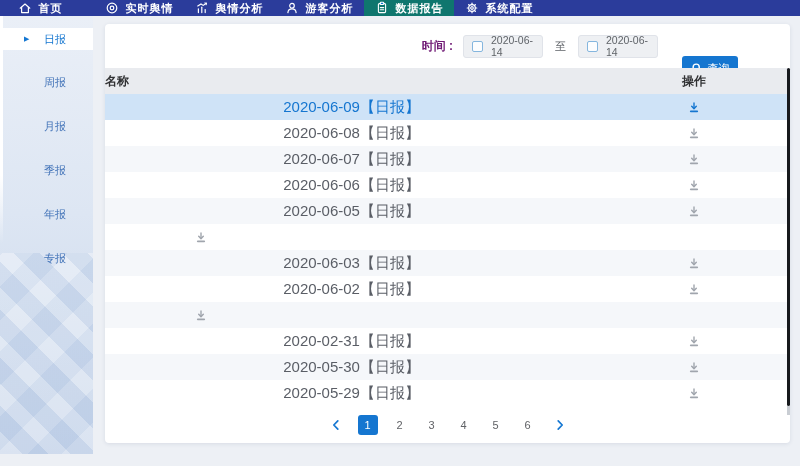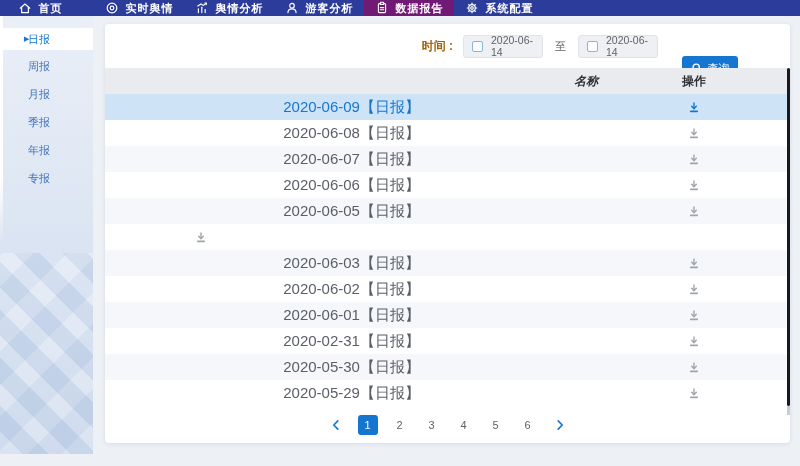--- a/index.html
+++ b/index.html
@@ -6,68 +6,68 @@
   html,body { width:800px; height:466px; overflow:hidden;
     font-family:"Liberation Sans","DejaVu Sans",sans-serif; }
   .app { width:800px; height:466px; position:relative; background:#edf0f5; }
 
   
   .navbar { height:16px; background:#2b3c9b; display:flex; align-items:stretch; }
   .nav-item { width:90px; display:flex; align-items:center; justify-content:center;
     gap:7px; color:#fff; font-size:11px; font-weight:700; letter-spacing:1px; cursor:pointer; }
   .nav-item:first-child { width:80px; }
   .nav-item:nth-child(2) { margin-left:14px; }
-  .nav-item.active { background:#701a75; }
+  .nav-item.active { background:#0f766e; }
   .nav-icon { display:flex; align-items:center; }
   .nav-icon svg { display:block; }
 
   
   .main { display:flex; height:438px; }
 
   
   .sidebar { width:93px; position:relative; overflow:hidden;
     background:linear-gradient(180deg,#eaeff7 0%,#dde6f3 45%,#c7d5ea 100%); flex:0 0 93px; }
   .sidebar::before { content:''; position:absolute; left:0; top:0; width:3px; height:52%;
     background:linear-gradient(#ffffff,#ffffff 70%,rgba(255,255,255,0)); z-index:2; }
   .sidebar::after { content:''; position:absolute; left:0; right:0; bottom:0; height:46%;
     background:
       repeating-linear-gradient(45deg, rgba(255,255,255,.28) 0 16px, rgba(176,196,226,.30) 16px 34px),
       repeating-linear-gradient(-45deg, rgba(255,255,255,.22) 0 22px, rgba(166,189,224,.22) 22px 46px);
     opacity:.8; }
   .side-list { position:relative; z-index:3; padding-top:12px; }
   .side-item { position:relative; height:23px; display:flex; align-items:center;
-    padding-left:28px; font-size:11px; color:#4273b8; cursor:pointer; margin-bottom:5px; }
+    padding-left:44px; font-size:11px; color:#4273b8; cursor:pointer; margin-bottom:21px; }
   .side-item.active { background:#ffffff; height:22px; color:#1576d0; }
   .side-item .tri { position:absolute; left:24px; top:50%; transform:translateY(-52%);
     font-size:7px; color:#1577d2; line-height:1; }
 
   
   .content { flex:1; background:#edf0f5; padding:8px 10px 0 12px; }
   .card { background:#fff; border-radius:4px; height:419px;
     box-shadow:0 1px 4px rgba(30,50,90,.10); display:flex; flex-direction:column; }
 
   
   .filter-row { height:44px; display:flex; align-items:center; justify-content:flex-end;
     padding-right:52px; gap:10px; }
-  .filter-label { font-size:12px; font-weight:700; color:#a16207;padding-left:44px; }
+  .filter-label { font-size:12px; font-weight:700; color:#701a75;padding-left:44px; }
   .date-input { width:80px; height:23px; background:#eef0f3; border:1px solid #e0e3e9;
     border-radius:3px; display:flex; align-items:center; gap:8px; padding:0 8px; cursor:pointer; }
   .cal-box { width:11px; height:11px; border:1px solid #85b6de; border-radius:2px;
     background:#fcfdfe; flex:0 0 11px; }
   .date-value { font-size:10.5px; color:#5f6368; }
   .to-label { font-size:11px; color:#5f6368; margin:0 2px; }
   .search-btn { margin-left:14px; width:56px; height:24px; background:#1576d0; border:none;
     border-radius:3px; color:#fff; font-size:11px; display:flex; align-items:center;
     justify-content:center; gap:5px; cursor:pointer; font-family:inherit;margin-top:44px; }
 
   
   .table-wrap { position:relative; }
   .thead { height:26px; background:#e9ebef; display:flex; align-items:center;
     font-size:12px; font-weight:700; color:#303133; }
-  .col-name { width:72%; text-align:right;font-style:italic; }
+  .col-name { width:72%; text-align:left; }
   .col-op { width:28%; text-align:center; }
   .tbody { display:block; }
   .trow { height:26px; display:flex; align-items:center; font-size:15px; cursor:pointer; }
   .trow:nth-child(odd) { background:#f5f7fa; }
   .trow:nth-child(even) { background:#ffffff; }
   .trow.highlighted { background:#cfe3f7; }
   .cell-name { width:72%; text-align:center; color:#5a5e66; }
   .trow.highlighted .cell-name { color:#1576d0; }
   .cell-op { width:28%; display:flex; justify-content:center; color:#a0a5ad; }
   .trow.highlighted .cell-op { color:#1576d0; }
@@ -316,21 +316,20 @@
                     <svg width="12" height="12" viewBox="0 0 12 12" fill="none" stroke="currentColor" stroke-linecap="round">
                       <path d="M6 2 V7.4" stroke-width="1.4"></path>
                       <path d="M3.7 5.3 L6 7.7 L8.3 5.3" stroke-width="1.4" stroke-linejoin="round"></path>
                       <path d="M2.8 10.3 H9.2" stroke-width="1.8"></path>
                     </svg>
                   </span>
                 </div>
               </div>
 
               <div class="trow">
-                <div class="cell-name">2020-06-01【日报】</div>
                 <div class="cell-op">
                   <span style="display:flex;">
                     <svg width="12" height="12" viewBox="0 0 12 12" fill="none" stroke="currentColor" stroke-linecap="round">
                       <path d="M6 2 V7.4" stroke-width="1.4"></path>
                       <path d="M3.7 5.3 L6 7.7 L8.3 5.3" stroke-width="1.4" stroke-linejoin="round"></path>
                       <path d="M2.8 10.3 H9.2" stroke-width="1.8"></path>
                     </svg>
                   </span>
                 </div>
               </div>

